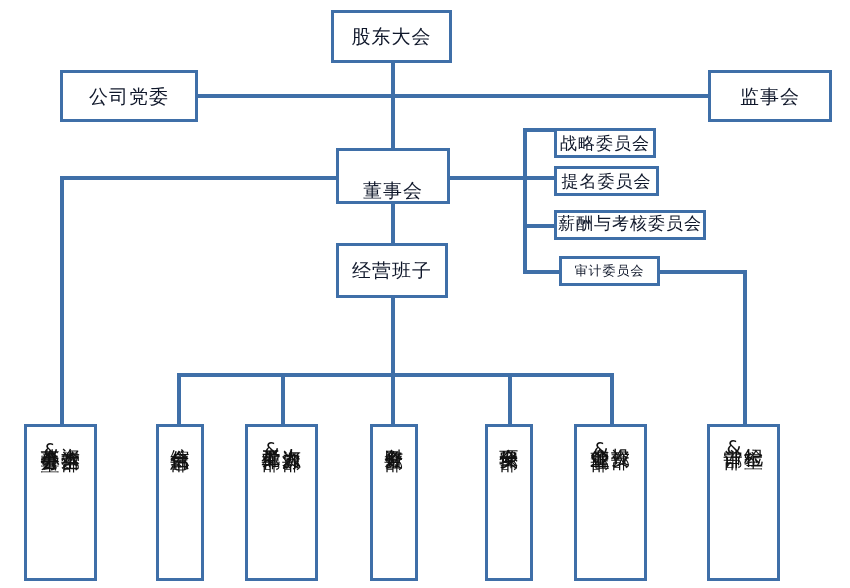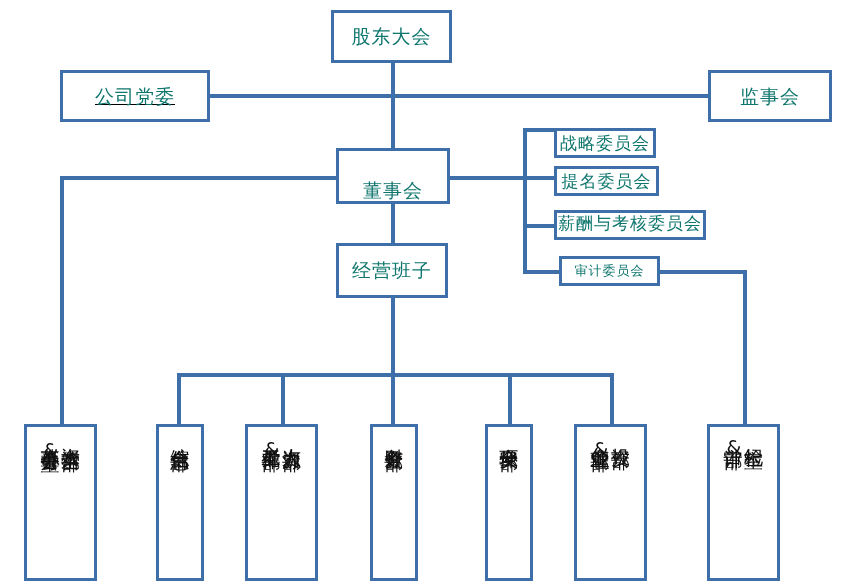--- a/index.html
+++ b/index.html
@@ -19,21 +19,21 @@
     position:absolute;
     box-sizing:border-box;
     background:#ffffff;
     border:3px solid #3f6fa8;
     display:flex;
     align-items:center;
     justify-content:center;
     z-index:5;
   }
   .node .label{
-    color:#0f766e;
+    color:#0f172a;
     font-size:19px;
     line-height:1.1;
     letter-spacing:1px;
     white-space:nowrap;
   }
   
   .node.vert{
     align-items:center;
     justify-content:center;
     padding:6px 2px;
@@ -95,21 +95,21 @@
   <div class="ln lnv" style="left:177px;top:373px;height:51px;"></div>
   <div class="ln lnv" style="left:281px;top:373px;height:51px;"></div>
   <div class="ln lnv" style="left:391px;top:373px;height:51px;"></div>
   <div class="ln lnv" style="left:508px;top:373px;height:51px;"></div>
   <div class="ln lnv" style="left:610px;top:373px;height:51px;"></div>
 
   <div class="node" style="left:331px;top:10px;width:121px;height:53px;">
     <span class="label">股东大会</span>
   </div>
 
-  <div class="node" style="left:60px;top:70px;width:150px;height:52px;text-decoration:underline;">
+  <div class="node" style="left:60px;top:70px;width:138px;height:52px;">
     <span class="label">公司党委</span>
   </div>
 
   <div class="node" style="left:708px;top:70px;width:124px;height:52px;">
     <span class="label">监事会</span>
   </div>
 
   <div class="node" style="left:336px;top:148px;width:114px;height:56px;align-items:flex-end;">
     <span class="label">董事会</span>
   </div>

